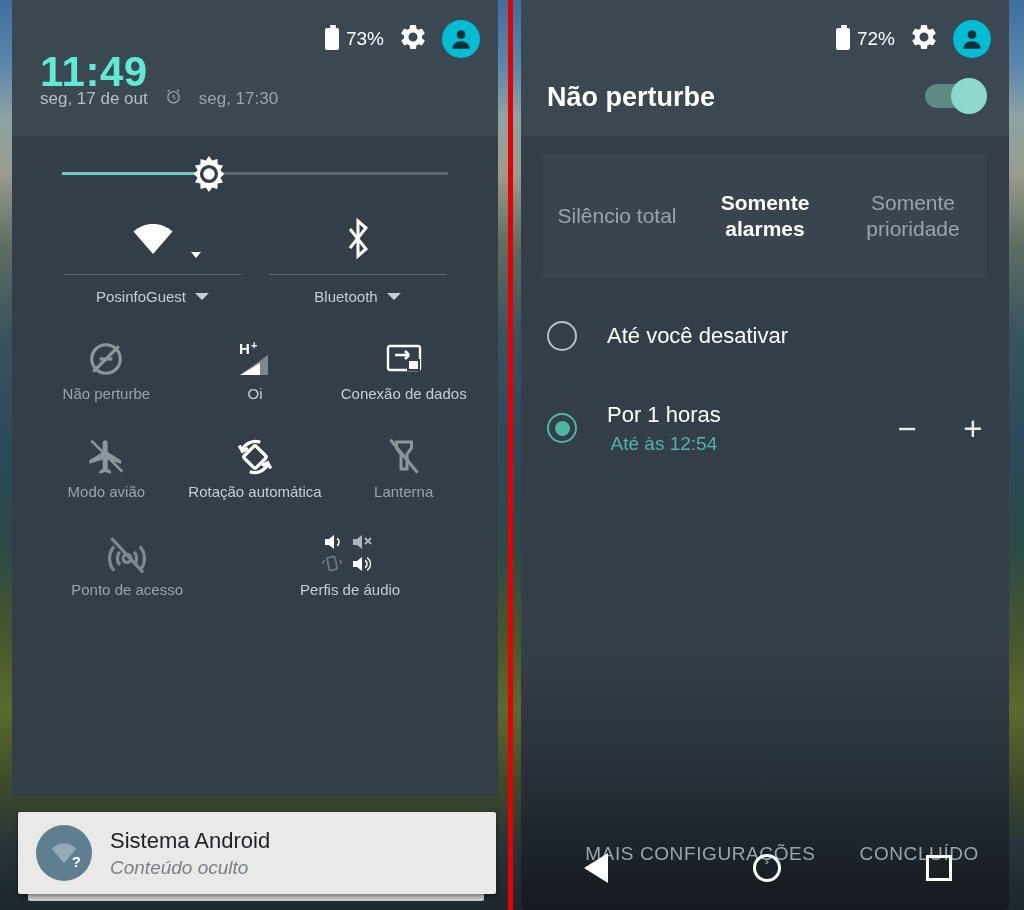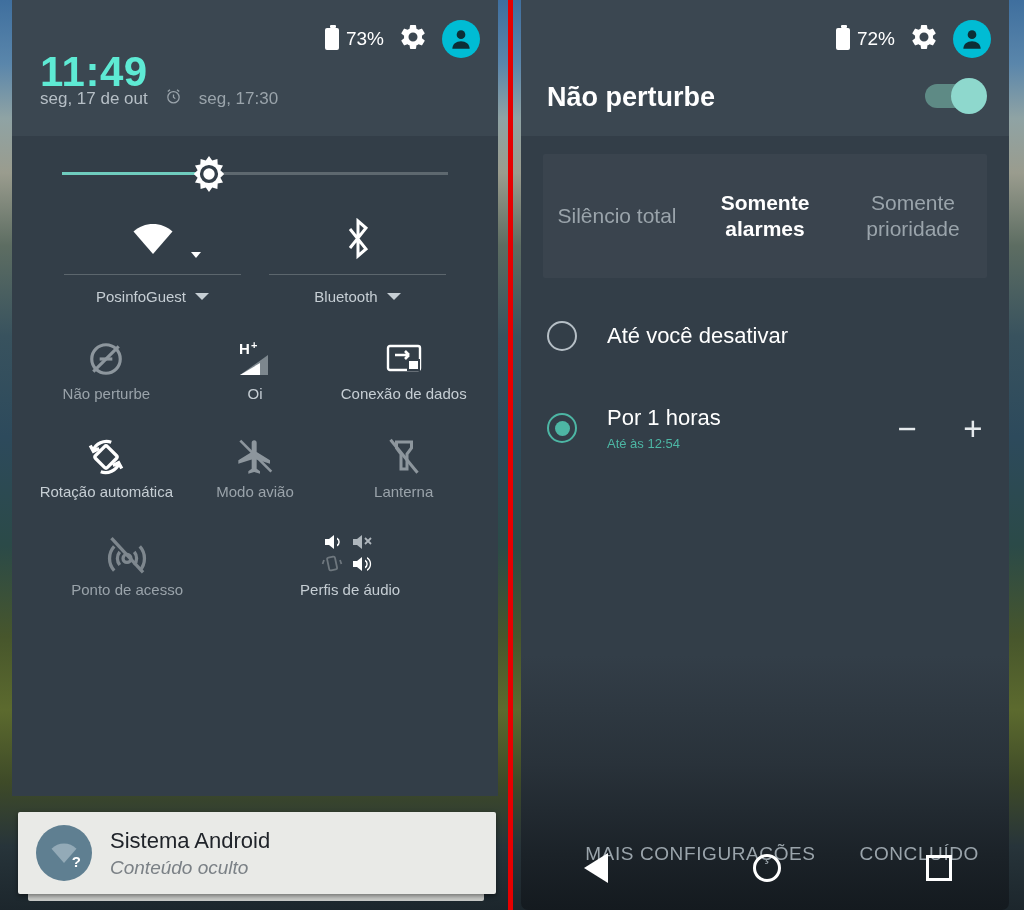--- a/index.html
+++ b/index.html
@@ -217,21 +217,21 @@
     border: 2px solid #b6bfc6; flex: none;
     display: flex; align-items: center; justify-content: center;
   }
   .radio.on { border-color: #4db6a4; }
   .radio.on::after {
     content: ""; width: 15px; height: 15px; border-radius: 50%;
     background: #4db6a4;
   }
   .opt-txt { margin-left: 30px; }
   .opt-main { color: #fff; font-size: 22px; }
-  .opt-sub { color: #4db6a4; font-size: 13px; margin-top: 5px; }
+  .opt-sub { color: #4db6a4; font-size: 19px; margin-top: 5px; text-align: center; }
   .stepper {
     position: absolute; right: 22px; top: 50%;
     transform: translateY(-50%);
     display: flex; align-items: center; gap: 38px;
   }
   .step-btn { color: #e6eaed; font-size: 33px; line-height: 1; width: 28px; text-align: center; }
 
   .dnd-actions {
     position: absolute; left: 0; bottom: 45px; width: 100%;
     display: flex; justify-content: flex-end; gap: 44px; padding-right: 30px;
@@ -373,40 +373,40 @@
               <rect x="4" y="5" width="32" height="24" rx="2"></rect>
               <path d="M11 14h14m0 0l-4-4m4 4l-4 4" stroke-width="2.6"></path>
               <rect x="24" y="19" width="11" height="10" fill="#ffffff" stroke="#333e48" stroke-width="2"></rect>
             </svg>
           </div>
           <div class="tl">Conexão de dados</div>
         </div>
       </div>
 
       <div class="trow">
+        <div class="tile dim">
+          <div class="ic">
+            <svg width="40" height="40" viewBox="0 0 24 24" fill="#8d969d">
+              <path d="M21 16v-2l-8-5V3.5a1.5 1.5 0 0 0-3 0V9l-8 5v2l8-2.5V19l-2 1.5V22l3.5-1 3.5 1v-1.5L13 19v-5.5z"></path>
+              <path d="M3.2 2.2L21.8 20.8" stroke="#8d969d" stroke-width="1.6"></path>
+            </svg>
+          </div>
+          <div class="tl">Modo avião</div>
+        </div>
+
         <div class="tile">
           <div class="ic">
             <svg width="42" height="42" viewBox="0 0 24 24" fill="none" stroke="#ffffff" stroke-width="1.9">
               <rect x="7.2" y="7.2" width="9.6" height="9.6" rx="1.2" transform="rotate(45 12 12)"></rect>
               <path d="M4.6 8.4A8.2 8.2 0 0 1 15 3.6"></path>
               <path d="M19.4 15.6A8.2 8.2 0 0 1 9 20.4"></path>
               <path d="M3 5.4l1.8 3.3 3.3-1.6M21 18.6l-1.8-3.3-3.3 1.6"></path>
             </svg>
           </div>
           <div class="tl">Rotação automática</div>
-        </div>
-
-        <div class="tile dim">
-          <div class="ic">
-            <svg width="40" height="40" viewBox="0 0 24 24" fill="#8d969d">
-              <path d="M21 16v-2l-8-5V3.5a1.5 1.5 0 0 0-3 0V9l-8 5v2l8-2.5V19l-2 1.5V22l3.5-1 3.5 1v-1.5L13 19v-5.5z"></path>
-              <path d="M3.2 2.2L21.8 20.8" stroke="#8d969d" stroke-width="1.6"></path>
-            </svg>
-          </div>
-          <div class="tl">Modo avião</div>
         </div>
 
         <div class="tile dim">
           <div class="ic">
             <svg width="36" height="40" viewBox="0 0 24 26" fill="none" stroke="#8d969d" stroke-width="2">
               <path d="M7 3h10v4l-3 4v10h-4V11L7 7z"></path>
               <path d="M3 1.5L21 23.5"></path>
             </svg>
           </div>
           <div class="tl">Lanterna</div>

